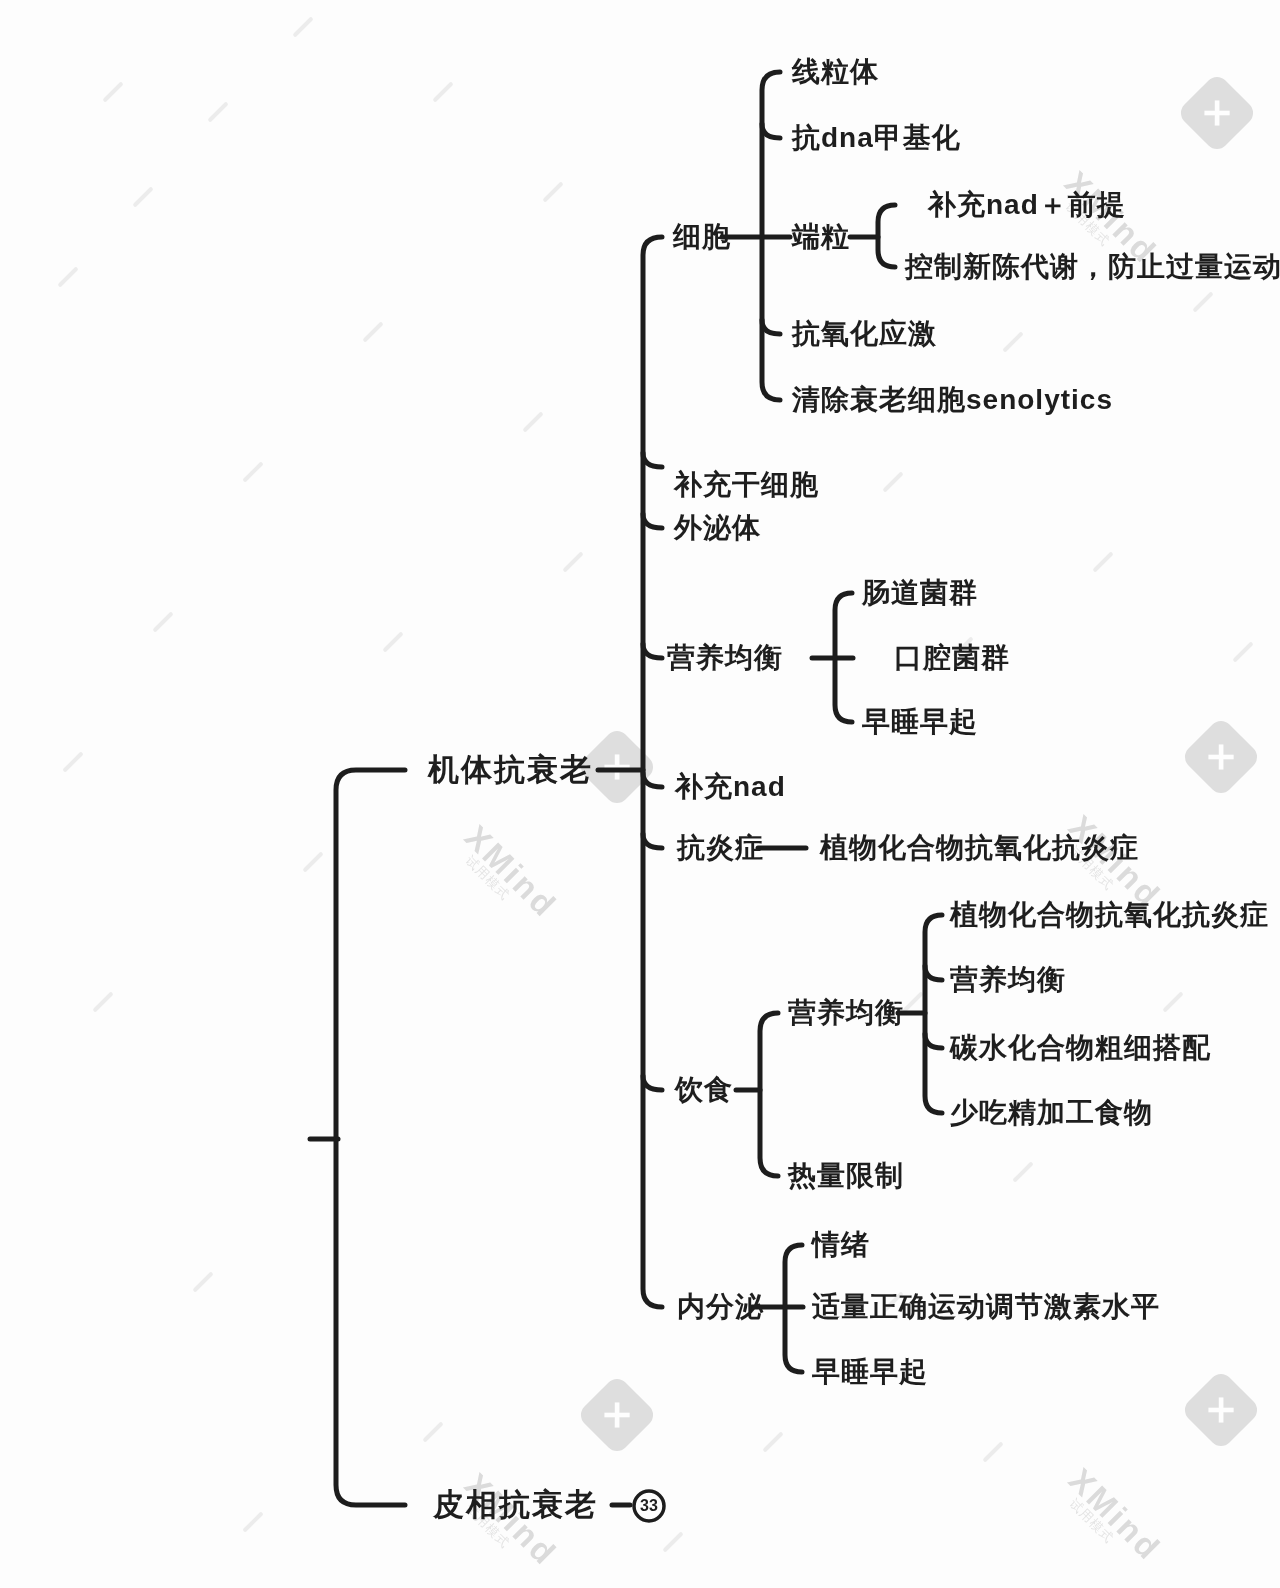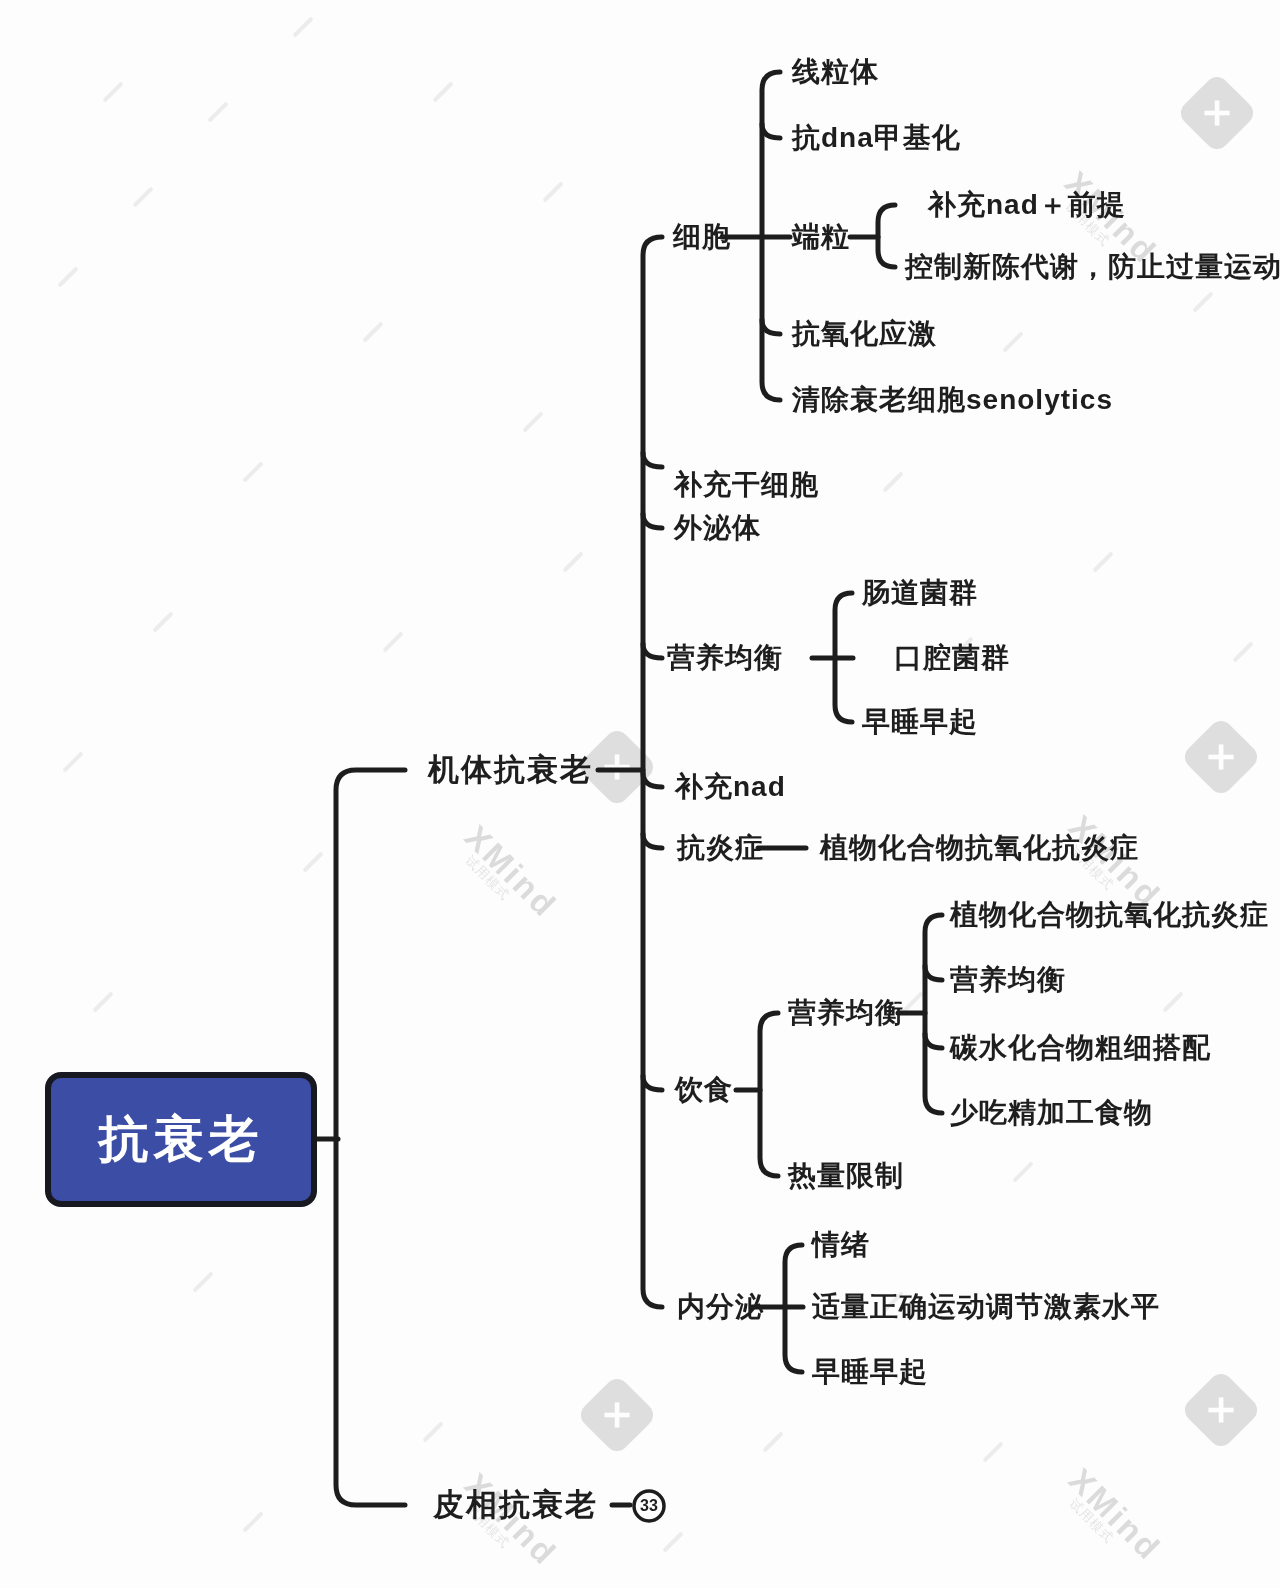--- a/index.html
+++ b/index.html
@@ -161,23 +161,20 @@
     <path d="M925 966 Q925 980 942 980"></path>
     <path d="M925 1034 Q925 1048 942 1048"></path>
 
     <path d="M752 1307 L803 1307"></path>
     <path d="M802 1245 Q785 1245 785 1262 L785 1355 Q785 1372 802 1372"></path>
 
     <path d="M612 1505 L630 1505"></path>
     <circle cx="649" cy="1506" r="15" stroke-width="3.5"></circle>
   </svg>
 
-  <div class="root-box">
-    <span class="root-label">抗衰老</span>
-  </div>
 
   <div class="node node-l1" style="left:428px;top:770px">机体抗衰老</div>
   <div class="node node-l1" style="left:433px;top:1505px">皮相抗衰老</div>
   <div class="badge-num">33</div>
 
   <div class="node" style="left:673px;top:237px">细胞</div>
   <div class="node" style="left:674px;top:485px">补充干细胞</div>
   <div class="node" style="left:674px;top:528px">外泌体</div>
   <div class="node" style="left:667px;top:658px">营养均衡</div>
   <div class="node" style="left:675px;top:787px">补充nad</div>

